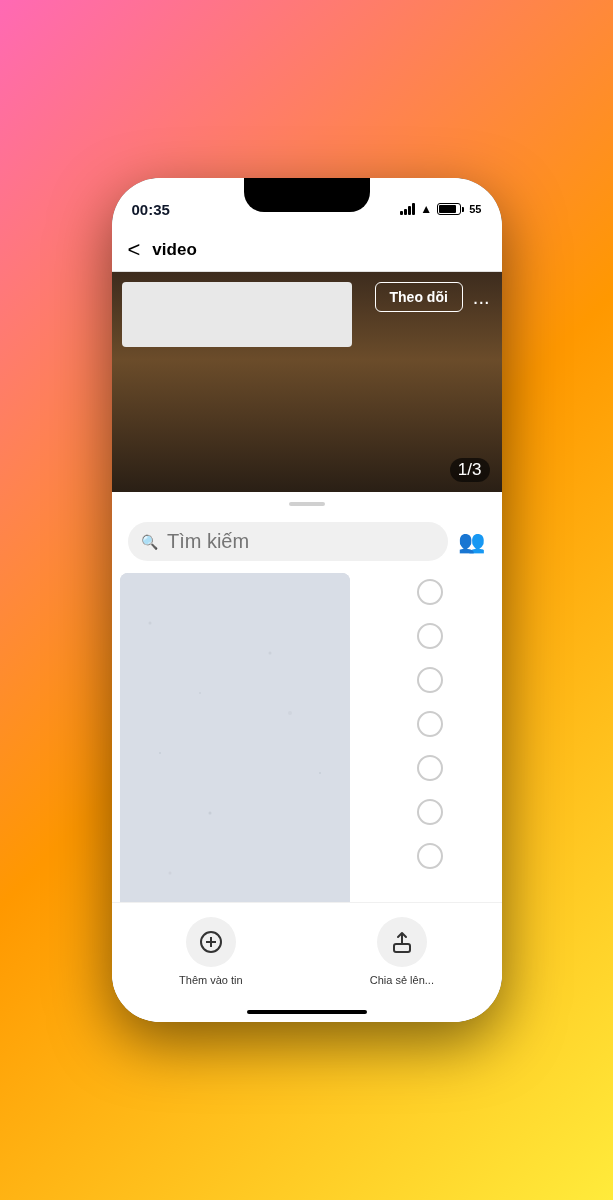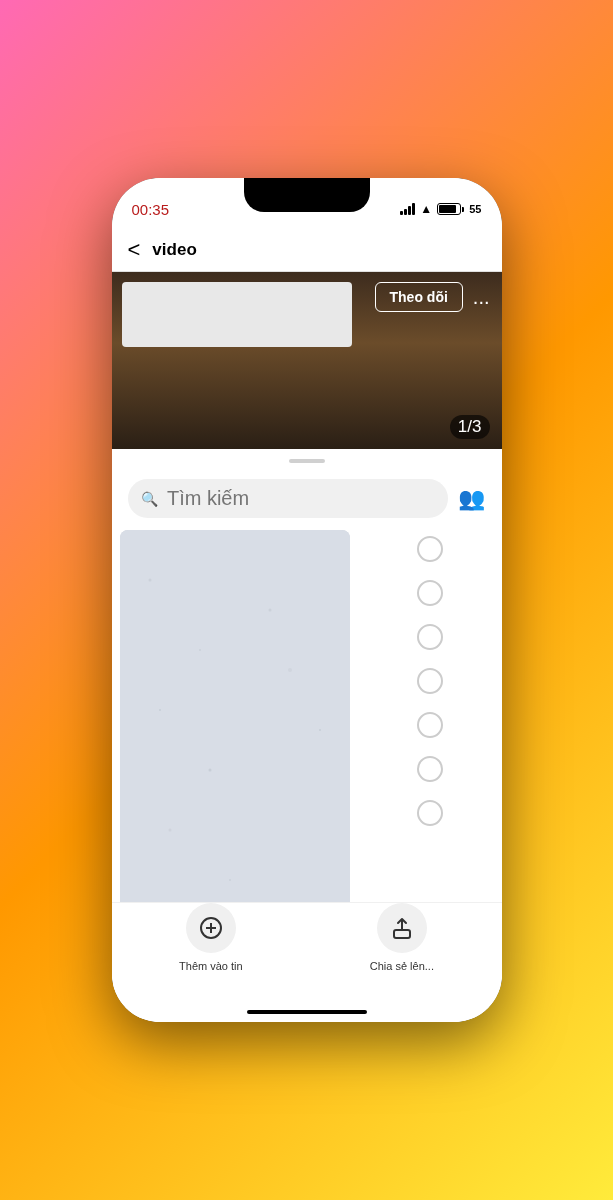--- a/index.html
+++ b/index.html
@@ -53,22 +53,22 @@
       left: 50%;
       transform: translateX(-50%);
       width: 126px;
       height: 34px;
       background: #000;
       border-radius: 0 0 20px 20px;
     }
 
     .status-time {
       font-size: 15px;
-      font-weight: 400;
-      color: #b91c1c;
+      font-weight: 700;
+      color: #0f172a;
       z-index: 1;
     }
 
     .status-icons {
       display: flex;
       align-items: center;
       gap: 5px;
       z-index: 1;
     }
 
@@ -141,21 +141,21 @@
 
     .nav-title {
       flex: 1;
       font-size: 17px;
       font-weight: 600;
       color: #000;
     }
 
     
     .video-section {
-      height: 177px;
+      height: 220px;
       background: #1a1a1a;
       position: relative;
       flex-shrink: 0;
     }
 
     .video-thumbnail {
       width: 230px;
       height: 65px;
       background: #e8e8e8;
       position: absolute;
@@ -295,21 +295,21 @@
       background: #fff;
       cursor: pointer;
     }
 
     
     .action-bar {
       height: 100px;
       background: #fff;
       border-top: 1px solid #f0f0f0;
       display: flex;
-      align-items: flex-start;
+      align-items: center;
       justify-content: space-around;
       padding: 0 20px;
       flex-shrink: 0;
       gap: 32px;
     }
 
     .action-item {
       display: flex;
       flex-direction: column;
       align-items: center;

